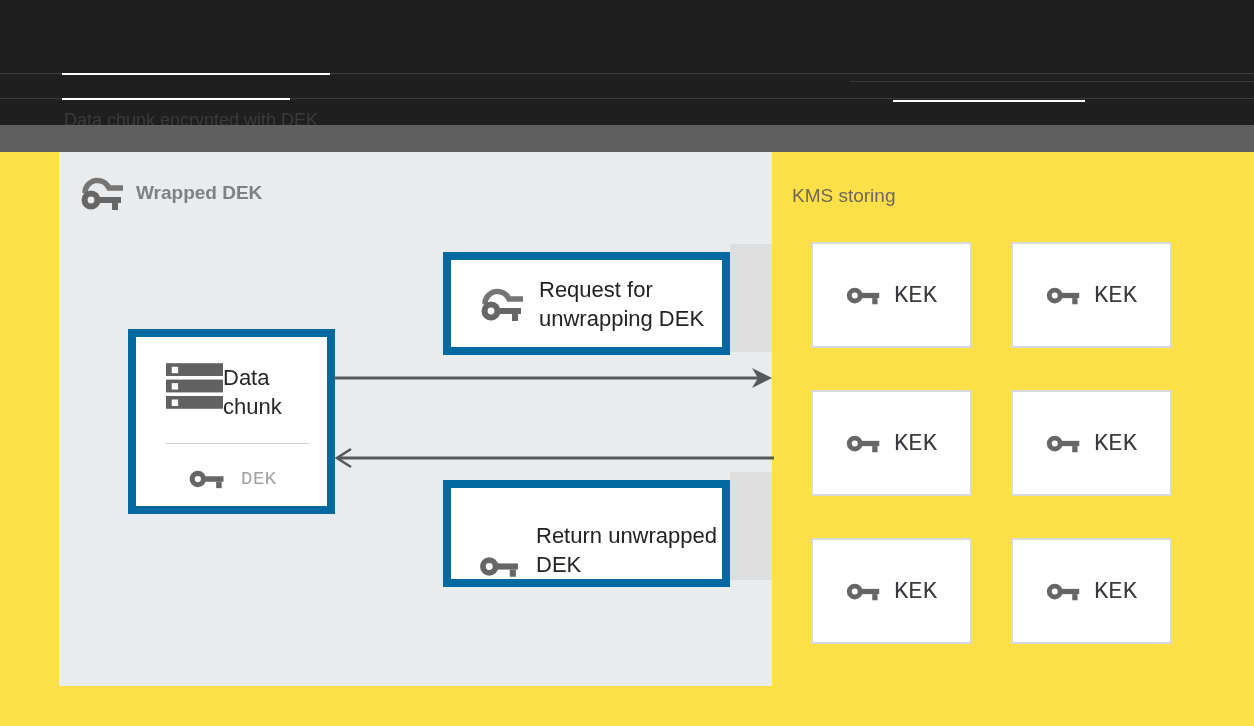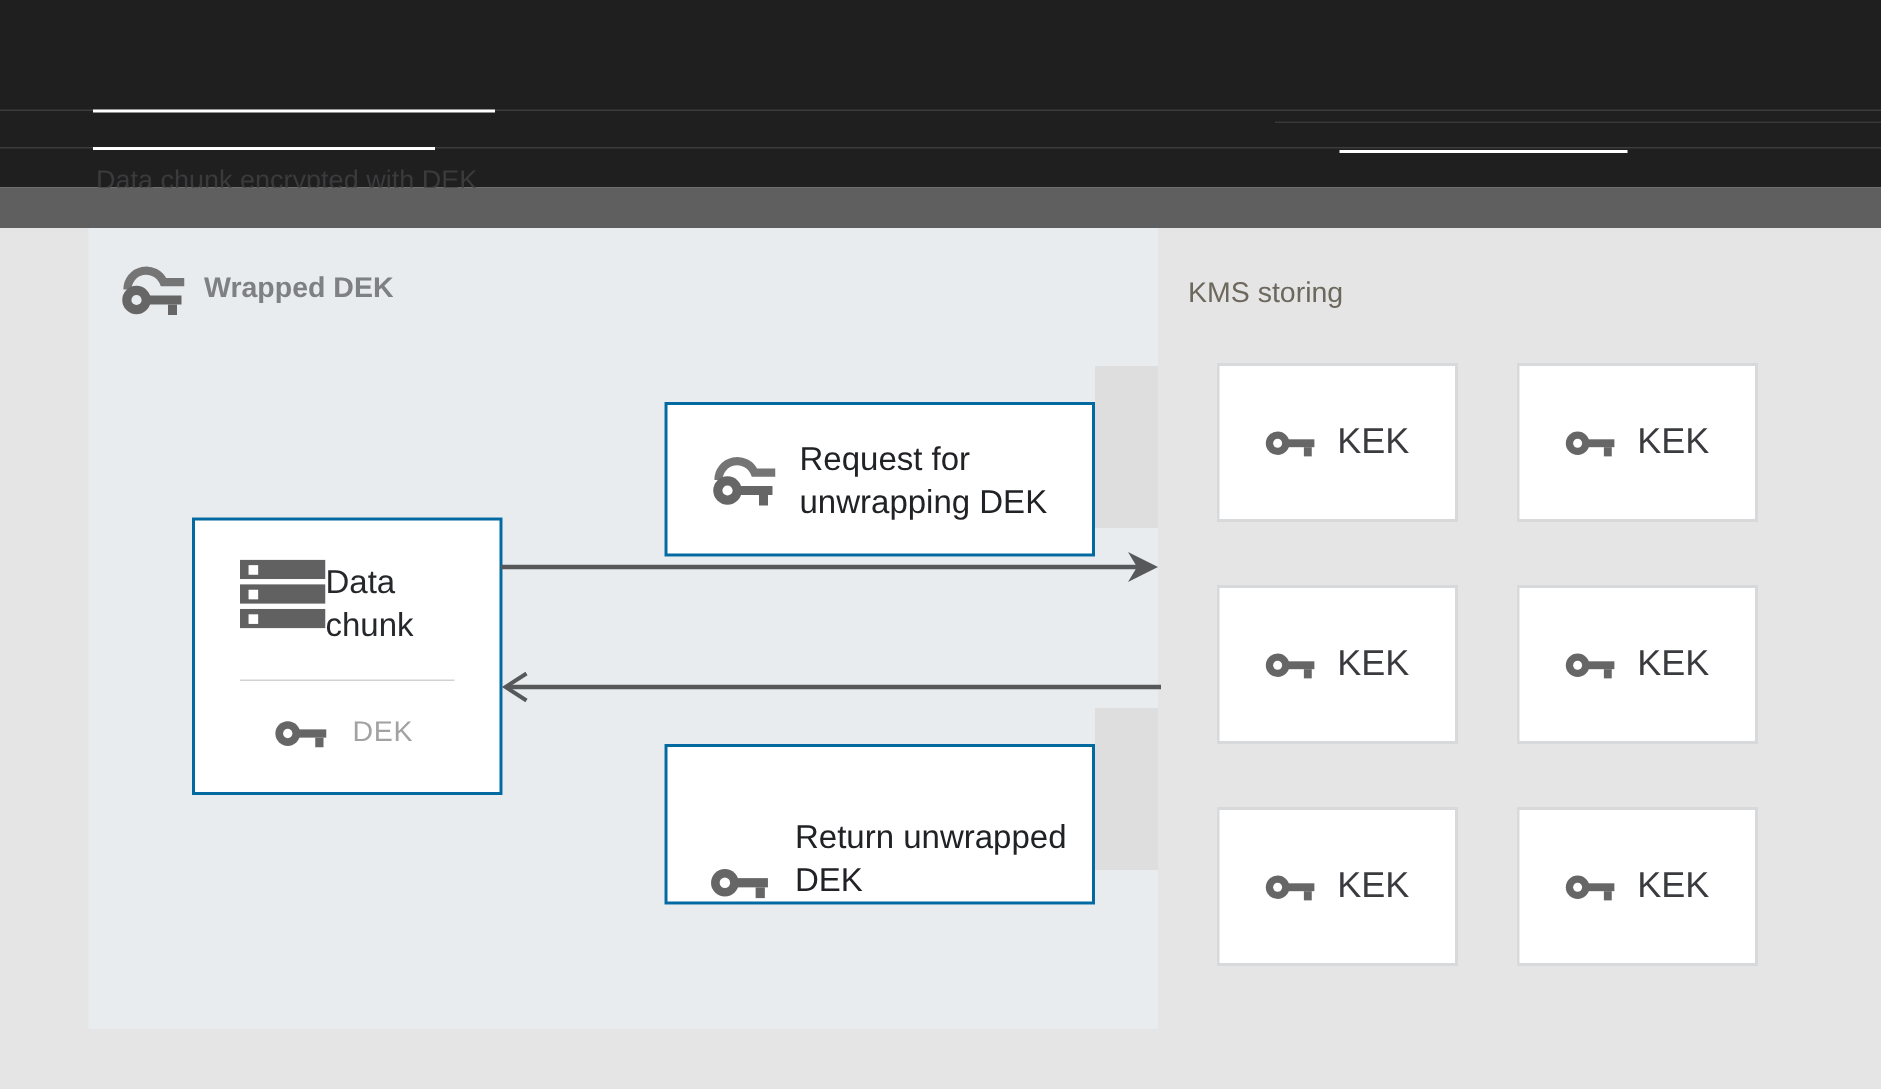--- a/index.html
+++ b/index.html
@@ -1,57 +1,57 @@
 <!DOCTYPE html>
 <html><head>
 <meta charset="utf-8">
 <style>
   html,body{margin:0;padding:0;background:#fff;}
   .canvas{
     position:relative;width:1254px;height:726px;overflow:hidden;
-    background:#e5e5e5;font-family:"Liberation Sans",sans-serif;
+    background:#fde047;font-family:"Liberation Sans",sans-serif;
     -webkit-font-smoothing:antialiased;
   }
   .abs{position:absolute;}
 
   
   .header{left:0;top:0;width:1254px;height:125px;background:#1F1F1F;}
   .caption{position:absolute;top:48px;color:#3b3b3d;font-size:18px;line-height:29px;white-space:pre;}
   .caption.left{left:64px;text-align:left;}
   .caption.right{left:862px;width:262px;text-align:center;}
   .streak{position:absolute;}
 
   .gray-strip{left:0;top:125px;width:1254px;height:27px;background:#5F5F5F;}
 
   
   .panel{left:59px;top:152px;width:713px;height:534px;background:#E8ECEF;}
   .panel-title{left:79px;top:175px;display:flex;align-items:center;gap:13px;font-weight:bold;}
   .panel-title-label{color:#7E8083;font-size:19px;}
 
-  .white-box{background:#FFFFFF;border:2px solid #0369a1;box-sizing:border-box;margin-top:16px;}
+  .white-box{background:#FFFFFF;border:8px solid #0369a1;box-sizing:border-box;}
   .tab{background:#DEDEDE;}
 
   .data-chunk{left:128px;top:329px;width:207px;height:185px;}
   .dc-top{position:absolute;left:30px;top:26px;display:flex;align-items:flex-start;}
   .dc-label{font-size:22px;line-height:29px;color:#26272A;width:84px;}
   .dc-divider{position:absolute;left:30px;top:106px;width:143px;height:1px;background:#D0D2D4;}
   .dc-bottom{position:absolute;left:52px;top:131px;display:flex;gap:15px;align-items:center;}
-  .dek-label{font-size:19px;color:#A2A2A2;letter-spacing:.5px;}
+  .dek-label{font-size:19px;color:#A2A2A2;letter-spacing:.5px;font-family:Liberation Mono, monospace;}
 
   .req-box{left:443px;top:252px;width:287px;height:103px;display:flex;align-items:center;gap:16px;padding-left:28px;}
   .ret-box{left:443px;top:480px;width:287px;height:107px;display:flex;align-items:flex-end;gap:16px;padding-left:28px;}
   .msg-label{font-size:22px;line-height:29px;color:#212225;width:196px;}
   .tab-req{left:730px;top:244px;width:42px;height:108px;}
   .tab-ret{left:730px;top:472px;width:42px;height:108px;}
 
   
   .kms-title{left:792px;top:185px;color:#6D685D;font-size:19px;}
   .kek{width:161px;height:106px;background:#fff;border:2px solid #D7D9DB;box-sizing:border-box;
        display:flex;align-items:center;justify-content:center;gap:13px;}
-  .kek-label{font-size:24px;color:#3A3B3E;}
+  .kek-label{font-size:24px;color:#3A3B3E;font-family:Liberation Mono, monospace;}
 
   svg{display:block;}
 </style>
 </head>
 <body>
 
 <div class="canvas">
 
   <div class="abs header">
     <div class="caption left">

